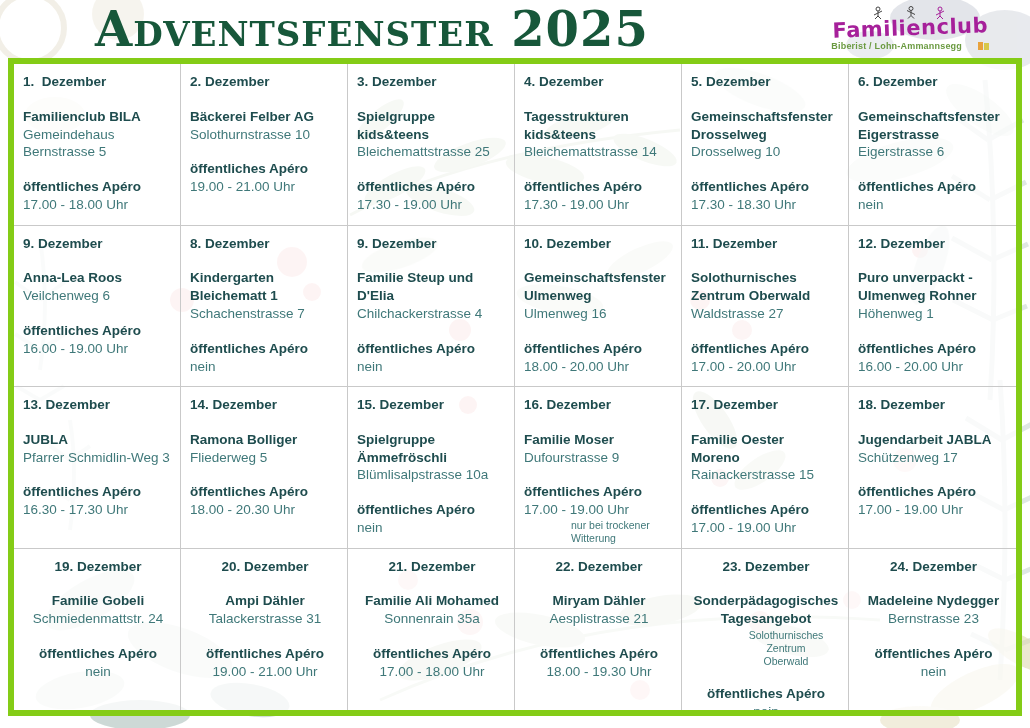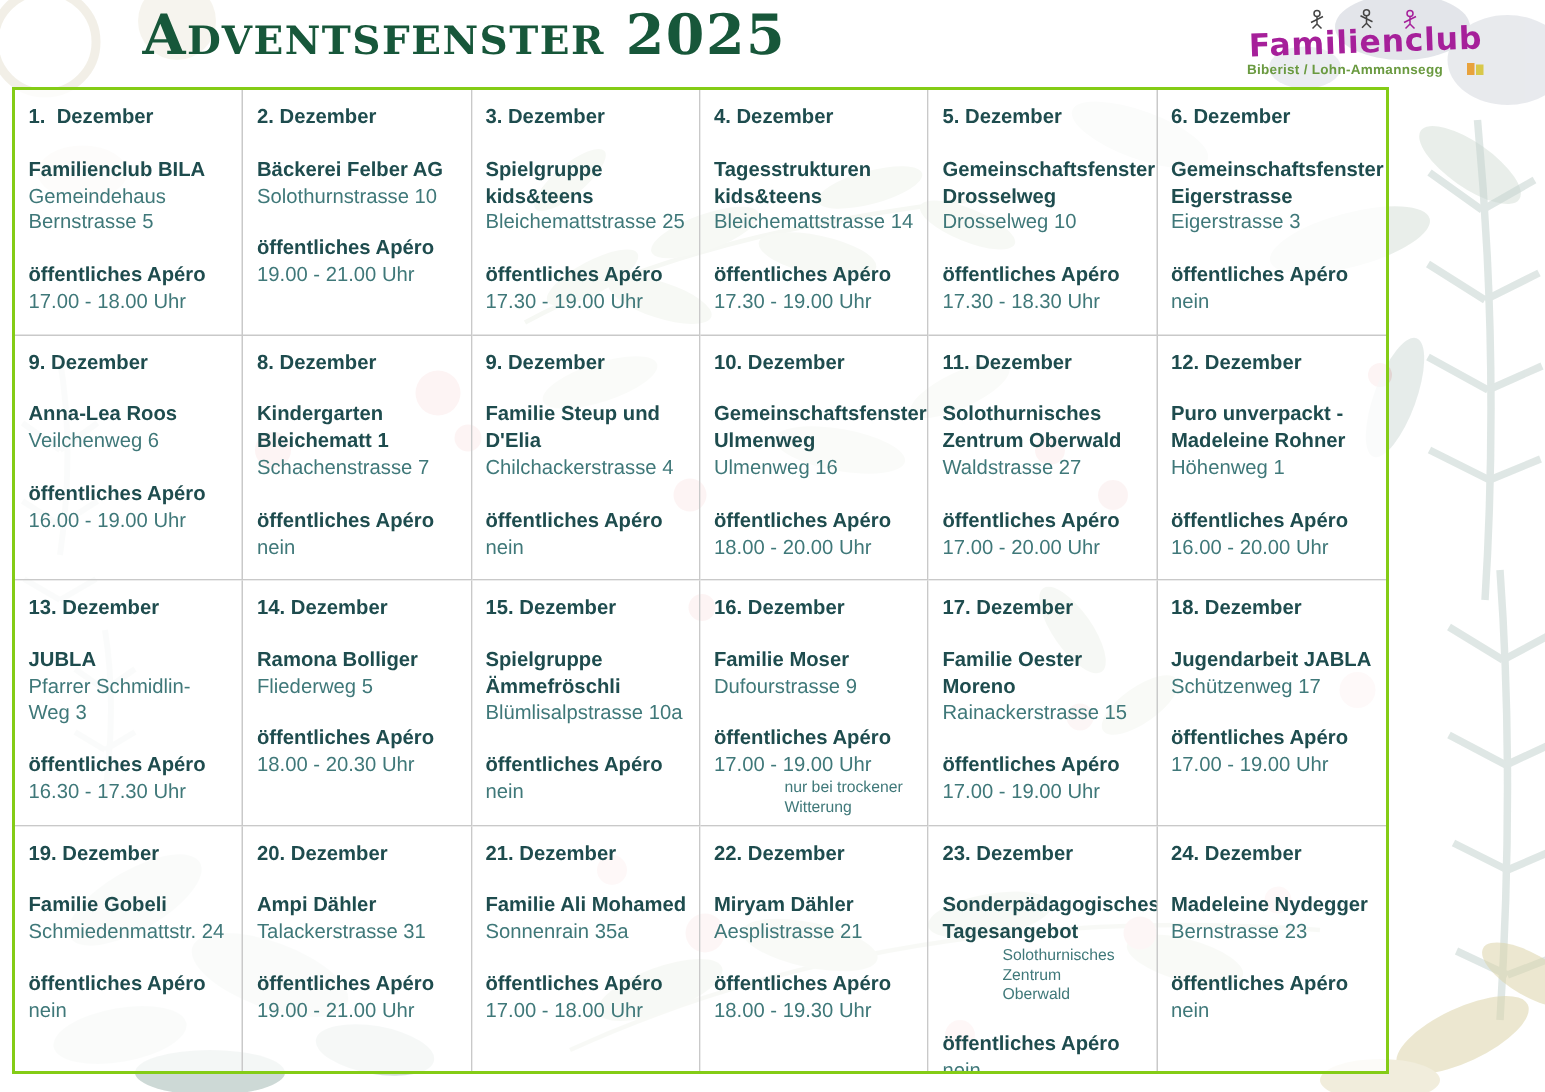--- a/index.html
+++ b/index.html
@@ -4,43 +4,43 @@
 <style>
   html,body{margin:0;padding:0;}
   body{
     width:1030px;height:728px;position:relative;overflow:hidden;
     background:#ffffff;font-family:"Liberation Sans", sans-serif;
   }
   .bg-art{position:absolute;left:0;top:0;width:1030px;height:728px;z-index:0;}
   .header-title{
     position:absolute;left:95px;top:4px;z-index:2;
     font-family:"DejaVu Serif", serif;font-weight:bold;font-variant:small-caps;
-    font-size:37px;line-height:1.05;color:#17573a;letter-spacing:1px;white-space:nowrap;
+    font-size:48px;line-height:1.05;color:#17573a;letter-spacing:1px;white-space:nowrap;
   }
   .logo{position:absolute;right:40px;top:6px;z-index:2;text-align:center;}
   .logo-figures{height:14px;display:block;margin:0 auto -2px auto;}
   .logo-name{
     font-family:"DejaVu Sans", sans-serif;font-weight:bold;font-size:21px;
     color:#a6209a;line-height:1;transform:rotate(-2deg);letter-spacing:0.5px;
   }
   .logo-subrow{display:flex;align-items:center;justify-content:center;gap:16px;margin-top:2px;}
   .logo-sub{font-size:9px;font-weight:bold;color:#6a9a40;letter-spacing:0.2px;}
   .grid{
-    position:absolute;left:8px;top:58px;width:918px;height:658px;z-index:1;
+    position:absolute;left:8px;top:58px;width:1014px;height:658px;z-index:1;
     display:grid;grid-template-columns:repeat(6,1fr);grid-template-rows:repeat(4,1fr);
-    border:2px solid #84cc16;box-sizing:border-box;background:rgba(255,255,255,0.45);
+    border:6px solid #84cc16;box-sizing:border-box;background:rgba(255,255,255,0.45);
   }
   .cell{
     box-sizing:border-box;border-right:1px solid #c9c9c9;border-bottom:1px solid #c9c9c9;
     padding:9px 7px 5px 9px;overflow:hidden;
     background:rgba(255,255,255,0.62);
     color:#3f7879;font-size:13.5px;line-height:1.32;
   }
   .cell:nth-child(6n){border-right:none;}
-  .cell:nth-last-child(-n+6){border-bottom:none;}
+  .cell:nth-last-child(-n+6){border-bottom:none;text-align:center;}
   .date{font-weight:bold;color:#1e4c4e;margin-bottom:17px;}
   .name{font-weight:bold;color:#1e4c4e;white-space:pre-line;}
   .sub{font-size:10.5px;line-height:1.25;white-space:pre-line;margin-top:1px;margin-left:40px;}
   .addr{white-space:pre-line;}
   .apero-block{margin-top:17px;}
   .apero{font-weight:bold;color:#1e4c4e;}
   .note{font-size:10.5px;line-height:1.2;padding-left:47px;}
 </style>
 </head>
 <body>
@@ -231,21 +231,21 @@
       <div class="time">17.30 - 18.30 Uhr</div>
 
     </div>
   </div>
 
   <div class="cell">
     <div class="date">6. Dezember</div>
     <div class="name">Gemeinschaftsfenster
 Eigerstrasse</div>
 
-    <div class="addr">Eigerstrasse 3</div>
+    <div class="addr">Eigerstrasse 6</div>
     <div class="apero-block">
       <div class="apero">öffentliches Apéro</div>
       <div class="time">nein</div>
 
     </div>
   </div>
 
   <div class="cell">
     <div class="date">9. Dezember</div>
     <div class="name">Anna-Lea Roos</div>
@@ -306,21 +306,21 @@
     <div class="apero-block">
       <div class="apero">öffentliches Apéro</div>
       <div class="time">17.00 - 20.00 Uhr</div>
 
     </div>
   </div>
 
   <div class="cell">
     <div class="date">12. Dezember</div>
     <div class="name">Puro unverpackt -
-Madeleine Rohner</div>
+Ulmenweg Rohner</div>
 
     <div class="addr">Höhenweg 1</div>
     <div class="apero-block">
       <div class="apero">öffentliches Apéro</div>
       <div class="time">16.00 - 20.00 Uhr</div>
 
     </div>
   </div>
 
   <div class="cell">

